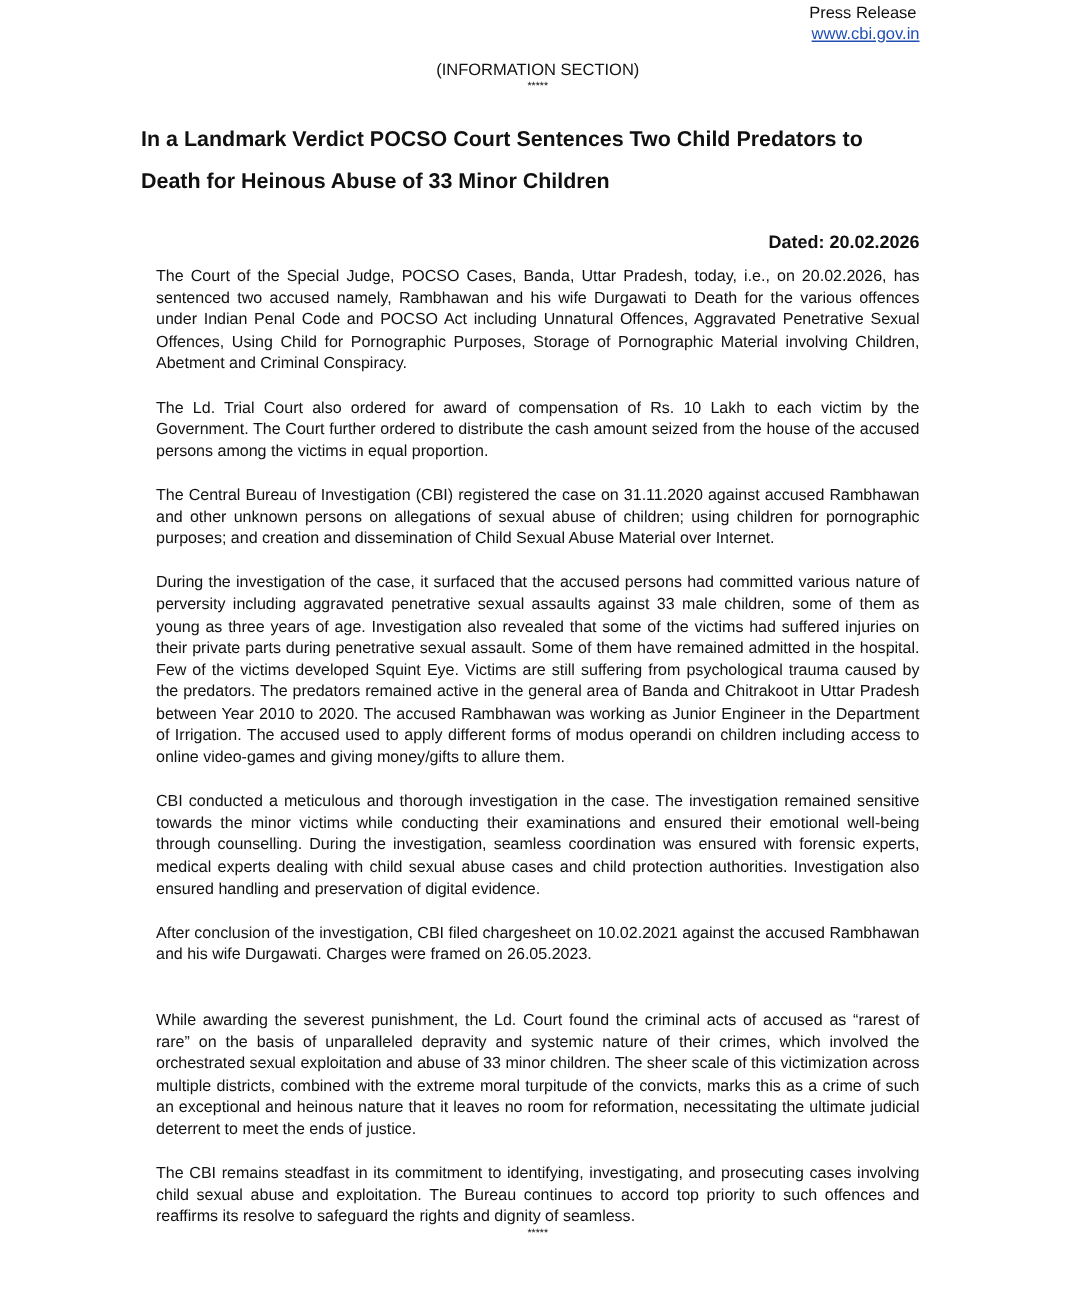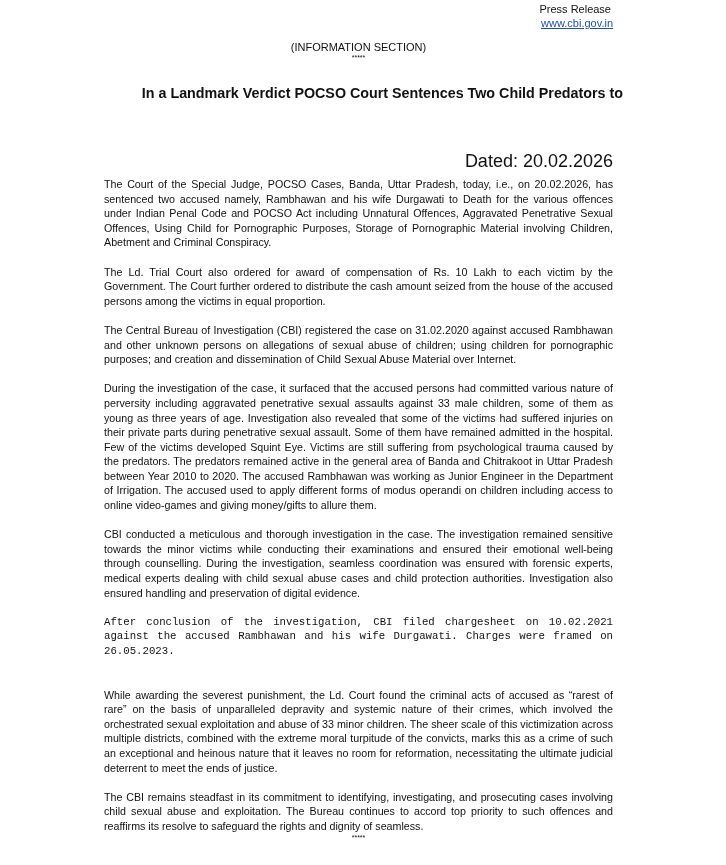--- a/index.html
+++ b/index.html
@@ -52,47 +52,47 @@
       font-size: 7px;
       line-height: 8px;
       letter-spacing: 0px;
       text-align: center;
     }
     .title {
       position: absolute;
       left: -10px;
       width: 529px;
       top: 79px;
-      text-align: right;
+      text-align: left;
       font-weight: bold;
       font-size: 14.3px;
       line-height: 28px;
     }
     .dated {
       position: absolute;
       right: 0;
       top: 154px;
-      font-size: 18px;
+      font-size: 12px;
       line-height: 15px;
+      font-weight: bold;
     }
     .body-text {
       position: absolute;
       left: 0;
       width: 509px;
       top: 177px;
       font-size: 10.7px;
       line-height: 14.6px;
       text-align: justify;
     }
     .body-text p {
       margin: 0 0 14.6px 0;
     }
     .body-text p.extra-gap {
       margin-bottom: 29px;
-      font-family: Liberation Mono, monospace;
     }
     .body-text p.last {
       margin-bottom: 0;
     }
     .end-stars {
       text-align: center;
       font-size: 7px;
       line-height: 8px;
       margin-top: 0px;
     }
@@ -107,28 +107,29 @@
     <a>www.cbi.gov.in</a>
   </div>
 
   <div class="org">
     <div>(INFORMATION SECTION)</div>
     <div class="stars">*****</div>
   </div>
 
   <div class="title">
     <div>In a Landmark Verdict POCSO Court Sentences Two Child Predators to</div>
+    <div>Death for Heinous Abuse of 33 Minor Children</div>
   </div>
 
   <div class="dated">Dated: 20.02.2026</div>
 
   <div class="body-text">
     <p>The Court of the Special Judge, POCSO Cases, Banda, Uttar Pradesh, today, i.e., on 20.02.2026, has sentenced two accused namely, Rambhawan and his wife Durgawati to Death for the various offences under Indian Penal Code and POCSO Act including Unnatural Offences, Aggravated Penetrative Sexual Offences, Using Child for Pornographic Purposes, Storage of Pornographic Material involving Children, Abetment and Criminal Conspiracy.</p>
     <p>The Ld. Trial Court also ordered for award of compensation of Rs. 10 Lakh to each victim by the Government. The Court further ordered to distribute the cash amount seized from the house of the accused persons among the victims in equal proportion.</p>
-    <p>The Central Bureau of Investigation (CBI) registered the case on 31.02.2020 against accused Rambhawan and other unknown persons on allegations of sexual abuse of children; using children for pornographic purposes; and creation and dissemination of Child Sexual Abuse Material over Internet.</p>
+    <p>The Central Bureau of Investigation (CBI) registered the case on 31.11.2020 against accused Rambhawan and other unknown persons on allegations of sexual abuse of children; using children for pornographic purposes; and creation and dissemination of Child Sexual Abuse Material over Internet.</p>
     <p>During the investigation of the case, it surfaced that the accused persons had committed various nature of perversity including aggravated penetrative sexual assaults against 33 male children, some of them as young as three years of age. Investigation also revealed that some of the victims had suffered injuries on their private parts during penetrative sexual assault. Some of them have remained admitted in the hospital. Few of the victims developed Squint Eye. Victims are still suffering from psychological trauma caused by the predators. The predators remained active in the general area of Banda and Chitrakoot in Uttar Pradesh between Year 2010 to 2020. The accused Rambhawan was working as Junior Engineer in the Department of Irrigation. The accused used to apply different forms of modus operandi on children including access to online video-games and giving money/gifts to allure them.</p>
     <p>CBI conducted a meticulous and thorough investigation in the case. The investigation remained sensitive towards the minor victims while conducting their examinations and ensured their emotional well-being through counselling. During the investigation, seamless coordination was ensured with forensic experts, medical experts dealing with child sexual abuse cases and child protection authorities. Investigation also ensured handling and preservation of digital evidence.</p>
     <p class="extra-gap"> After conclusion of the investigation, CBI filed chargesheet on 10.02.2021 against the accused Rambhawan and his wife Durgawati. Charges were framed on 26.05.2023.</p>
     <p>While awarding the severest punishment, the Ld. Court found the criminal acts of accused as “rarest of rare” on the basis of unparalleled depravity and systemic nature of their crimes, which involved the orchestrated sexual exploitation and abuse of 33 minor children. The sheer scale of this victimization across multiple districts, combined with the extreme moral turpitude of the convicts, marks this as a crime of such an exceptional and heinous nature that it leaves no room for reformation, necessitating the ultimate judicial deterrent to meet the ends of justice.</p>
     <p class="last">The CBI remains steadfast in its commitment to identifying, investigating, and prosecuting cases involving child sexual abuse and exploitation. The Bureau continues to accord top priority to such offences and reaffirms its resolve to safeguard the rights and dignity of seamless.</p>
     <div class="end-stars">*****</div>
   </div>
 
 </div>
 

